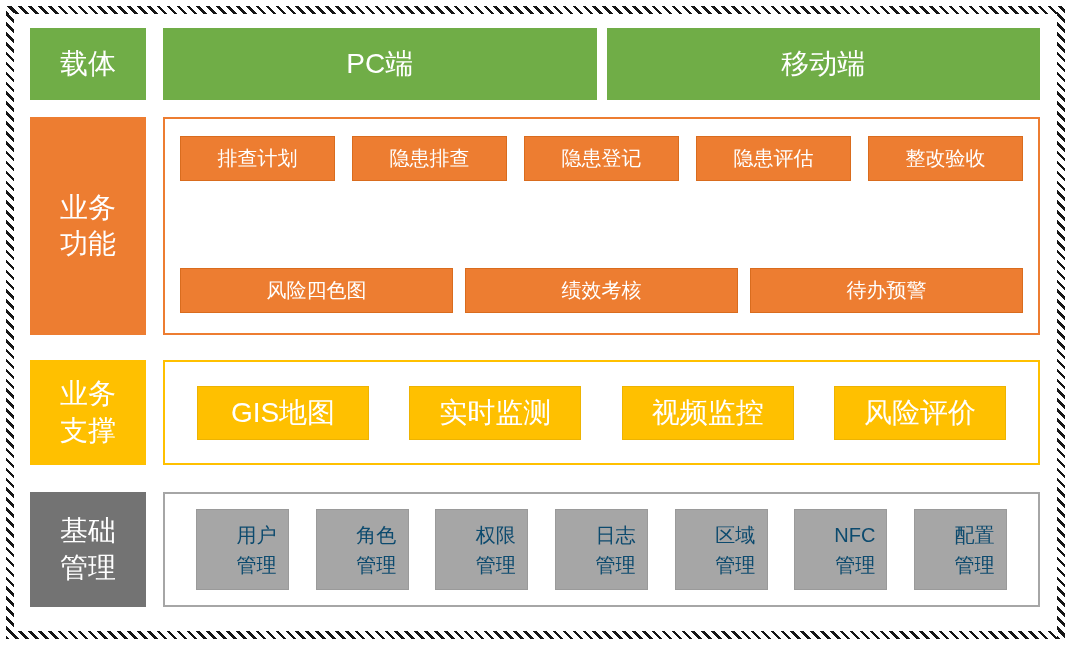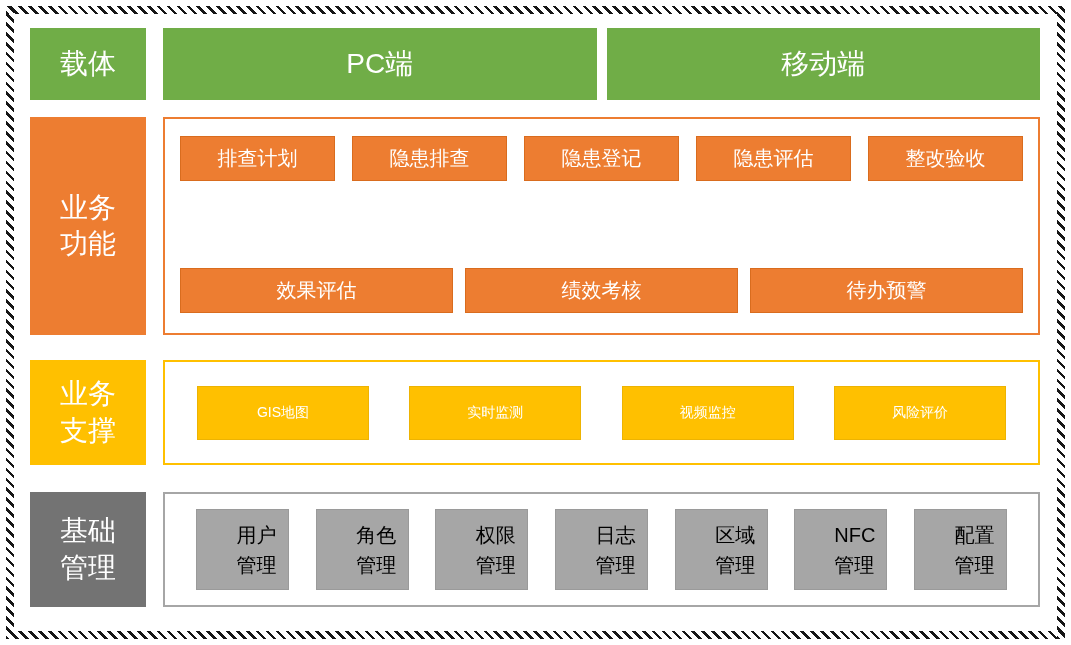--- a/index.html
+++ b/index.html
@@ -103,46 +103,46 @@
     display: flex;
     align-items: center;
     justify-content: space-between;
   }
   .sup-box {
     width: 172px;
     height: 54px;
     background: #FFC000;
     border: 1px solid #edb302;
     color: #ffffff;
-    font-size: 14px;
+    font-size: 28px;
     display: flex;
     align-items: center;
     justify-content: center;
     white-space: nowrap;
   }
 
   
   .base-content {
     padding: 0 31px;
     display: flex;
     align-items: center;
     justify-content: space-between;
   }
   .base-box {
     width: 93px;
     height: 81px;
     background: #A6A6A6;
     border: 1px solid #9a9a9a;
-    color: #000000;
+    color: #0c4a6e;
     font-size: 20px;
     line-height: 1.5;
     display: flex;
     align-items: center;
     justify-content: center;
-    text-align: left;
+    text-align: right;
     white-space: pre-line;
     padding-left: 28px;
   }
 </style>
 </head>
 <body>
 
 <div class="canvas">
 
   <div class="edge top"></div>
@@ -165,21 +165,21 @@
 功能</div>
       <div class="container orange-border fn-container">
         <div class="fn-row">
           <div class="fn-box">排查计划</div>
           <div class="fn-box">隐患排查</div>
           <div class="fn-box">隐患登记</div>
           <div class="fn-box">隐患评估</div>
           <div class="fn-box">整改验收</div>
         </div>
         <div class="fn-row">
-          <div class="fn-box wide">效果评估</div>
+          <div class="fn-box wide">风险四色图</div>
           <div class="fn-box wide">绩效考核</div>
           <div class="fn-box wide">待办预警</div>
         </div>
       </div>
     </div>
 
     <div class="row row-support">
       <div class="row-label yellow-bg">业务
 支撑</div>
       <div class="container yellow-border support-content">

